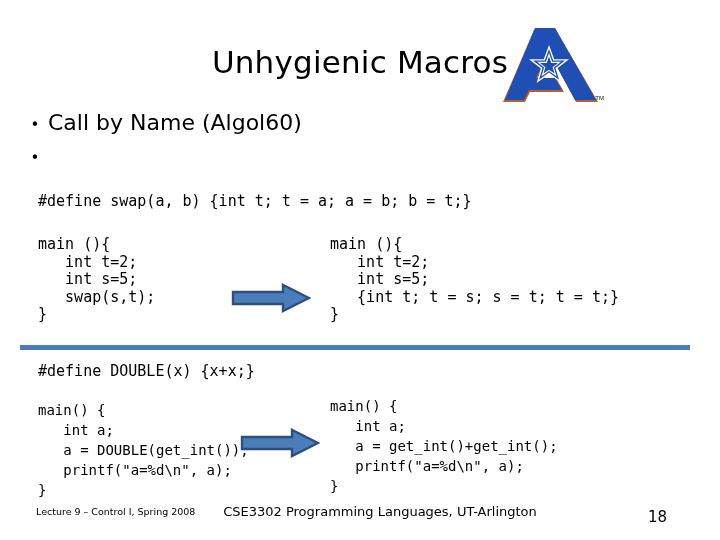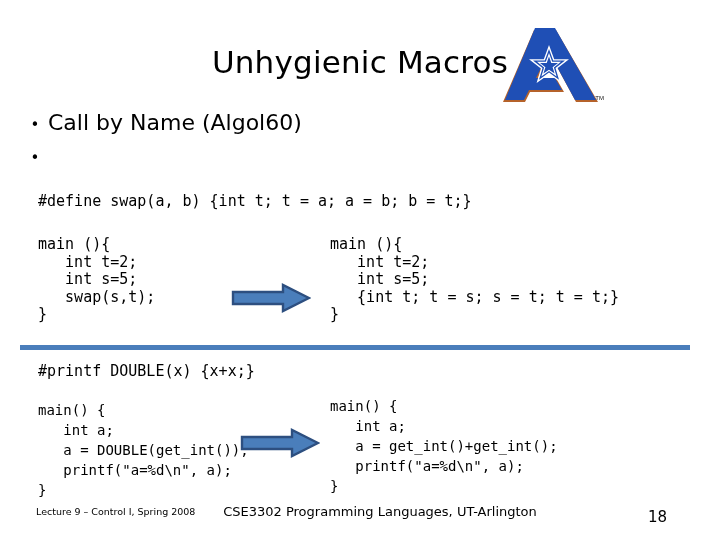--- a/index.html
+++ b/index.html
@@ -215,21 +215,21 @@
 }</div>
 
   <div class="arrow arrow-1">
     <svg width="80" height="30" viewBox="0 0 80 30">
       <polygon points="2,9 52,9 52,2 78,15 52,28 52,21 2,21" fill="#4a7ebb" stroke="#2d4f80" stroke-width="2.4" stroke-linejoin="miter"></polygon>
     </svg>
   </div>
 
   <div class="divider"></div>
 
-  <div class="code define-2">#printf DOUBLE(x) {x+x;}</div>
+  <div class="code define-2">#define DOUBLE(x) {x+x;}</div>
 
   <div class="code code-left-2">main() {
    int a;
    a = DOUBLE(get_int());
    printf("a=%d\n", a);
 }</div>
 
   <div class="code code-right-2">main() {
    int a;
    a = get_int()+get_int();

